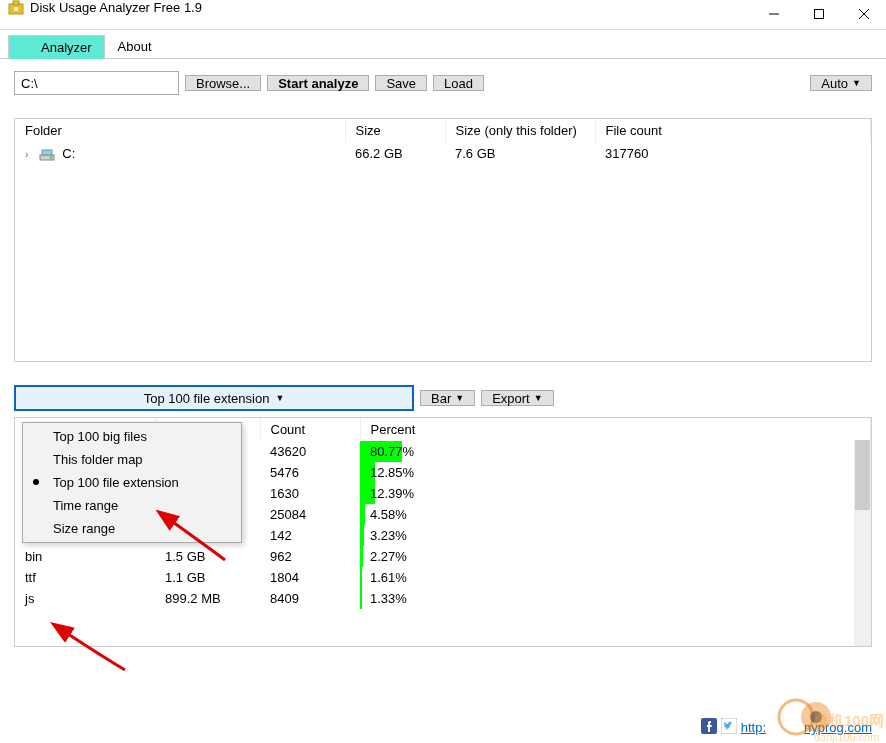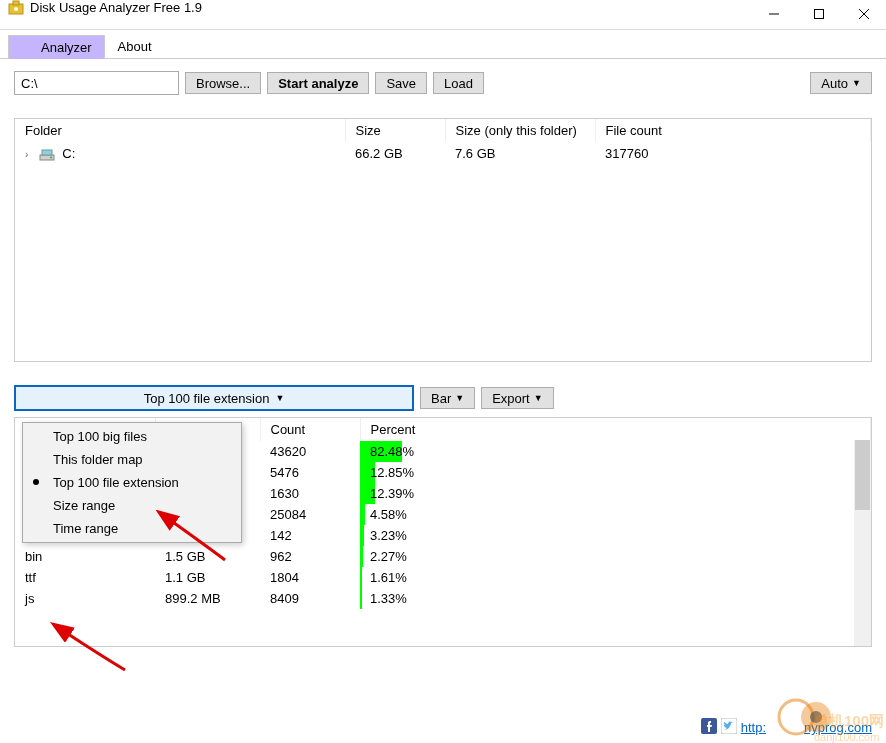--- a/index.html
+++ b/index.html
@@ -37,21 +37,21 @@
   padding: 4px 8px 0 8px;
 }
 .tab {
   padding: 4px 12px;
   border: 1px solid transparent;
   border-bottom: none;
   cursor: default;
 }
 .tab.active {
   border-color: #ccc;
-  background: #c4b5fd;
+  background: #5eead4;
   position: relative;
   top: 1px;
   padding-left: 32px;
 }
 .toolbar-row {
   display: flex;
   align-items: center;
   padding: 12px 14px;
   gap: 6px;
 }
@@ -61,21 +61,21 @@
   padding: 2px 6px;
   border: 1px solid #aaa;
   font-size: 13px;
 }
 .btn {
   padding: 3px 10px;
   border: 1px solid #adadad;
   background: #e1e1e1;
   font-size: 13px;
   cursor: default;
-  height: 22px;
+  height: 16px;
   display: inline-flex;
   align-items: center;
 }
 .btn.bold { font-weight: bold; }
 .btn .caret {
   margin-left: 4px;
   font-size: 9px;
 }
 .spacer { flex: 1; }
 .folder-panel {
@@ -339,21 +339,21 @@
         <th></th>
         <th>Count</th>
         <th>Percent</th>
       </tr>
     </thead>
     <tbody id="ext-tbody">
         <tr>
           <td></td>
           <td></td>
           <td>43620</td>
-          <td class="pct-cell"><div class="pct-bar" style="width: 42.264px;"></div><span class="pct-text">82.48%</span></td>
+          <td class="pct-cell"><div class="pct-bar" style="width: 42.264px;"></div><span class="pct-text">80.77%</span></td>
         </tr>
         <tr>
           <td></td>
           <td></td>
           <td>5476</td>
           <td class="pct-cell"><div class="pct-bar" style="width: 15.42px;"></div><span class="pct-text">12.85%</span></td>
         </tr>
         <tr>
           <td></td>
           <td></td>
@@ -397,22 +397,22 @@
   </div>
 </div>
 
 <div class="context-menu">
   <div class="menu-item">Top 100 big files</div>
   <div class="menu-item">This folder map</div>
   <div class="menu-item">
     <span class="bullet"></span>
     <span>Top 100 file extension</span>
   </div>
+  <div class="menu-item">Time range</div>
   <div class="menu-item">Size range</div>
-  <div class="menu-item">Time range</div>
 </div>
 
 <svg class="arrow" style="left:145px; top:510px;" width="90" height="60">
   <defs>
       <marker id="ah1" markerWidth="10" markerHeight="10" refX="2" refY="3" orient="auto">
         <path d="M0,0 L0,6 L8,3 z" fill="#d00"></path>
       </marker>
     </defs>
   <path d="M80,50 Q60,35 25,10" stroke="#d00" stroke-width="3" fill="none" marker-end="url(#ah1)"></path>
 </svg>

